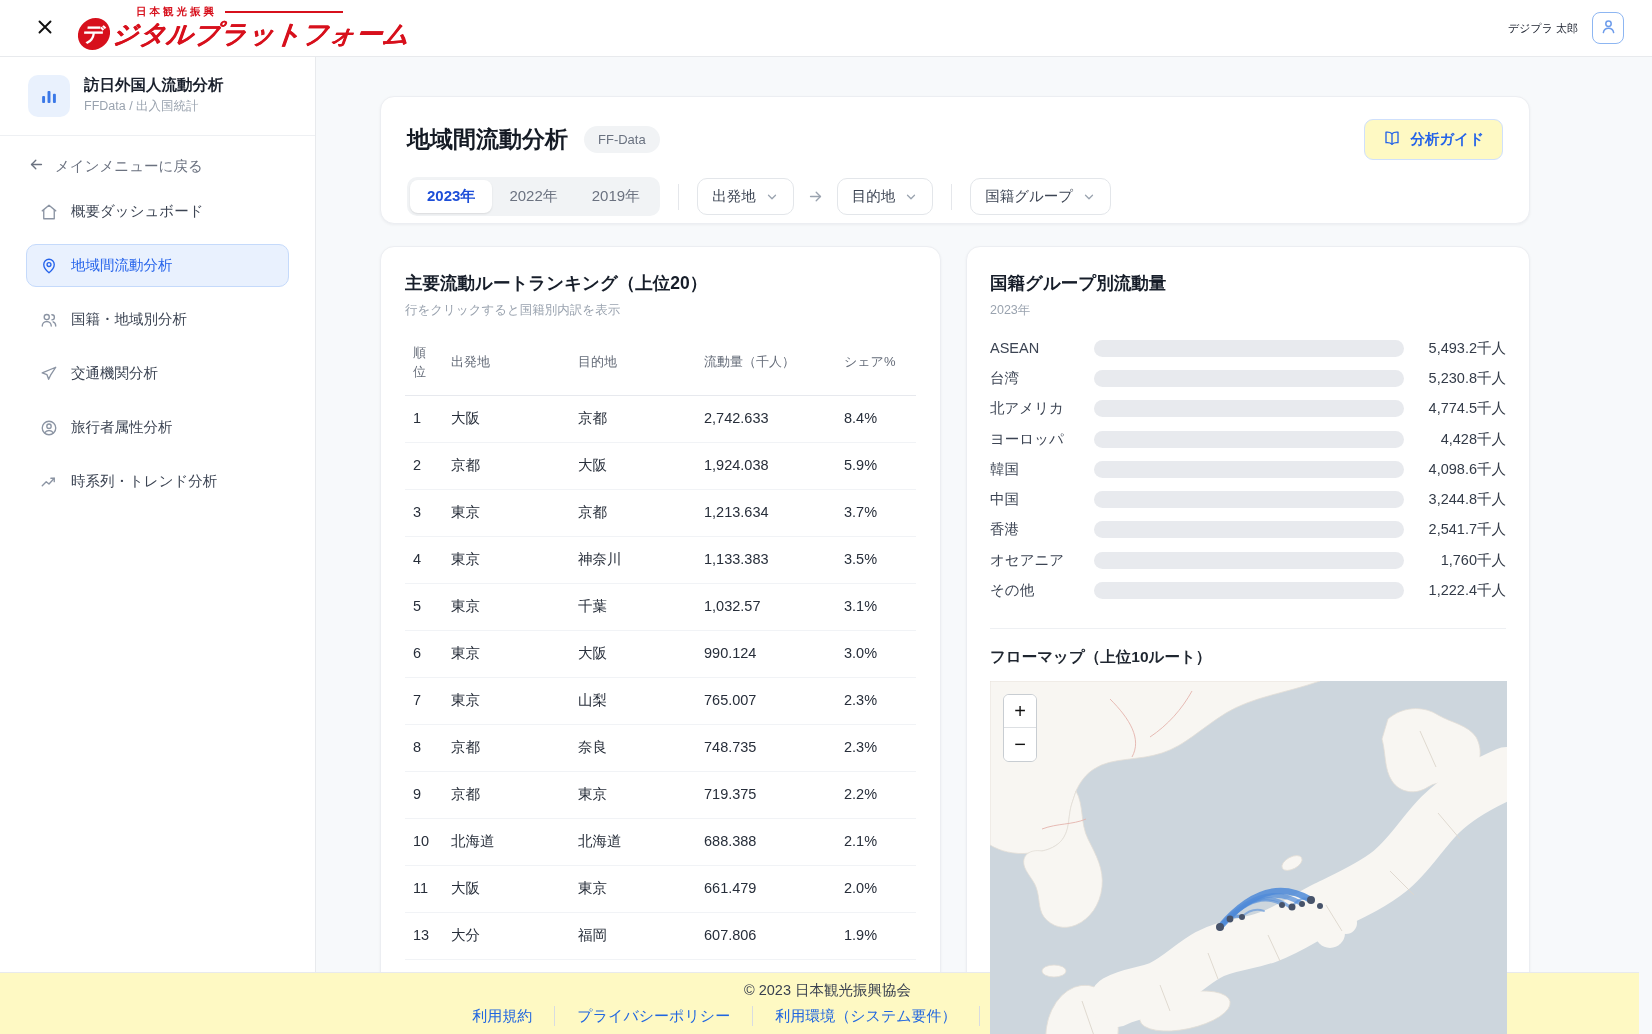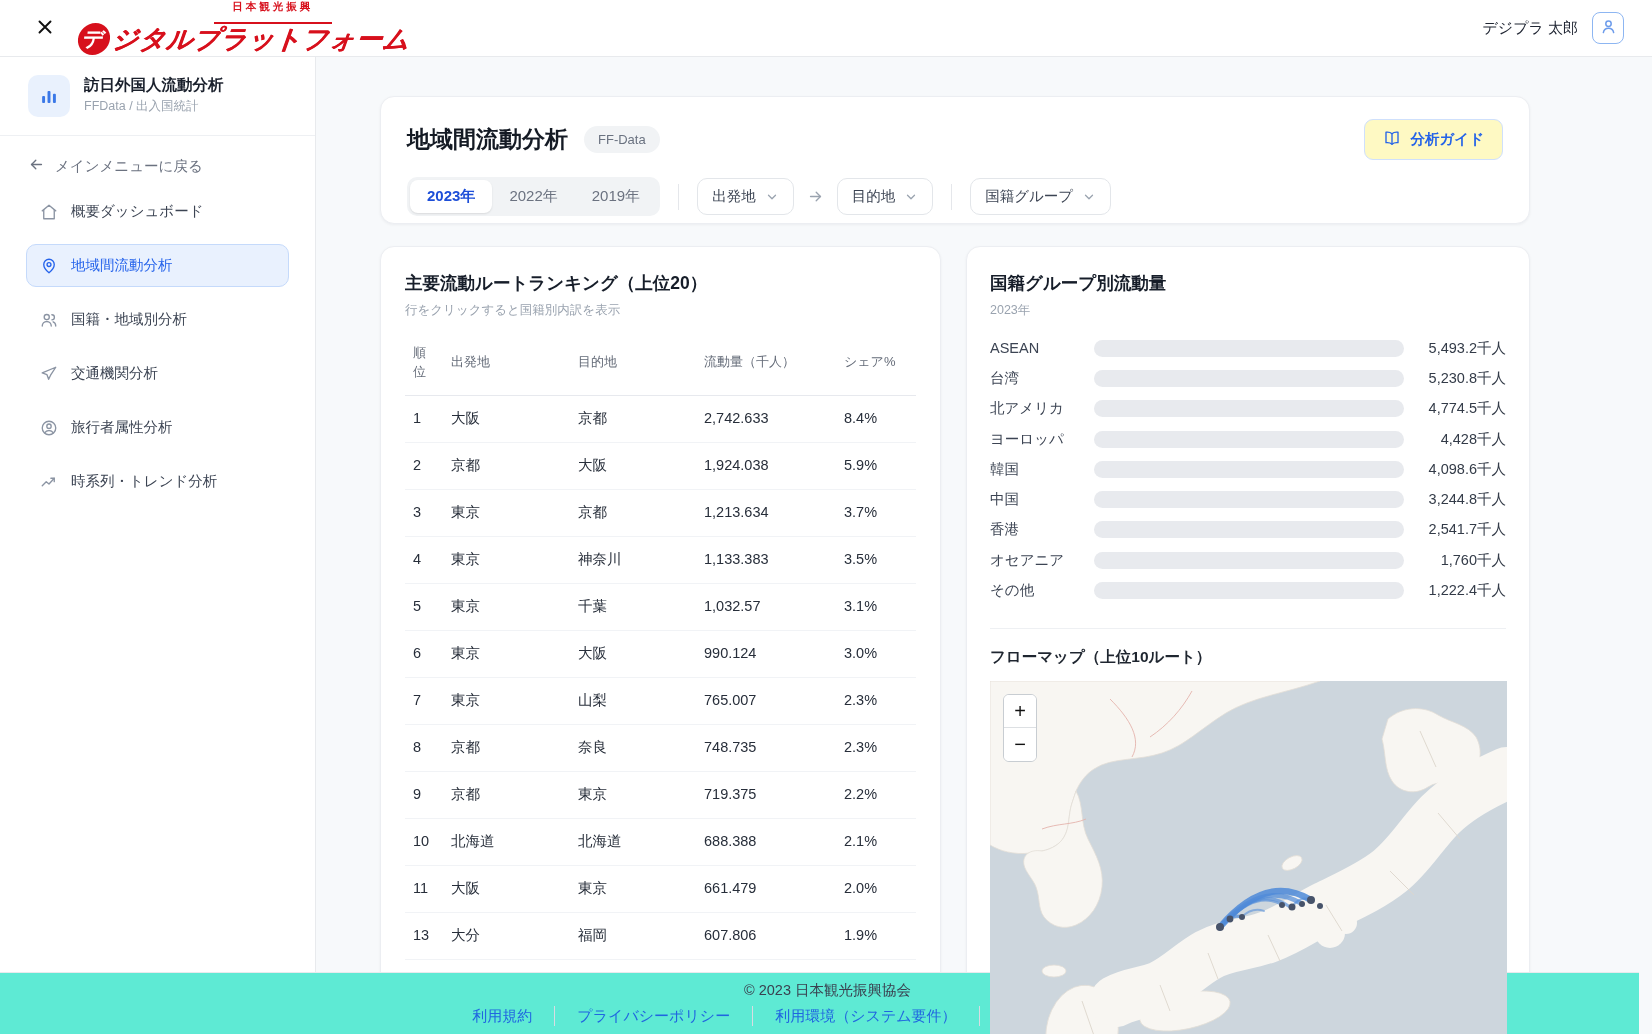--- a/index.html
+++ b/index.html
@@ -5,30 +5,30 @@
   * { margin:0; padding:0; box-sizing:border-box; }
   html,body { font-family:"Liberation Sans","DejaVu Sans",sans-serif; }
   #app { position:relative; width:1652px; height:1034px; overflow:hidden; background:#f7f9fb; }
 
   
   .topbar { position:absolute; top:0; left:0; right:0; height:57px; background:#fff;
             border-bottom:1px solid #e8eaed; z-index:50; display:flex; align-items:center; padding:0 28px; }
   .close-btn { width:34px; height:34px; border:none; background:none; color:#111; cursor:pointer;
                display:flex; align-items:center; justify-content:center; }
   .logo { margin-left:16px; display:flex; flex-direction:column; }
-  .logo-top { display:flex; align-items:center; gap:8px; margin-left:58px;flex-direction:column; }
+  .logo-top { display:flex; align-items:center; gap:8px; margin-left:58px; }
   .logo-top span { color:#d7101c; font-size:10.5px; font-weight:700; letter-spacing:3px; white-space:nowrap; }
   .logo-top i { display:block; width:118px; height:2px; background:#d7101c; }
   .logo-main { display:flex; align-items:center; gap:2px; margin-top:-2px; }
   .logo-disc { width:32px; height:32px; border-radius:50%; background:#d7101c; color:#fff; font-weight:900;
                font-size:21px; display:flex; align-items:center; justify-content:center; transform:skewX(-6deg); }
   .logo-text { color:#d7101c; font-weight:900; font-style:italic; font-size:26px; letter-spacing:0.5px;
                transform:skewX(-6deg); white-space:nowrap; text-shadow:0.5px 0 #d7101c; }
   .top-right { margin-left:auto; display:flex; align-items:center; gap:14px; }
-  .user-name { font-size:15px; color:#202633; white-space:nowrap; }
+  .user-name { font-size:11px; color:#202633; white-space:nowrap; }
   .avatar-btn { width:32px; height:32px; border:1.5px solid #8db6f2; border-radius:8px; background:#fff;
                 color:#6d9ceb; display:flex; align-items:center; justify-content:center; cursor:pointer; }
 
   
   .sidebar { position:absolute; top:57px; left:0; bottom:0; width:316px; background:#fff;
              border-right:1px solid #e8eaed; z-index:10; padding-top:18px; }
   .app-head { display:flex; gap:14px; padding:0 28px; align-items:flex-start; }
   .app-ico { width:42px; height:42px; border-radius:10px; background:#e9f1fd; color:#3b78e7;
              display:flex; align-items:center; justify-content:center; flex:none; }
   .app-title { font-size:15.5px; font-weight:700; color:#1a202c; line-height:1.3; }
@@ -89,21 +89,21 @@
   .map-title { font-size:15.5px; font-weight:600; color:#1f2630; }
   .map-wrap { position:relative; z-index:30; margin-top:13px; width:517px; height:400px; background:#cdd6dd;
               overflow:hidden; }
   .zoom-ctl { position:absolute; top:13px; left:13px; width:34px; background:#fff; border:1px solid #c8cdd2;
               border-radius:6px; overflow:hidden; z-index:5; }
   .zoom-btn { display:block; width:100%; height:33px; background:#fff; border:none; font-size:20px; color:#111;
               cursor:pointer; line-height:30px; }
   .zoom-btn:first-child { border-bottom:1px solid #dde0e3; }
 
   
-  .footer { position:absolute; left:0; right:13px; bottom:0; height:62px; background:#5eead4;
+  .footer { position:absolute; left:0; right:13px; bottom:0; height:62px; background:#fef9c3;
             border-top:1px solid #e8eaed; z-index:20; text-align:center; padding-top:8px;padding-left:16px; }
   .copyright { font-size:14.5px; color:#3a4150; }
   .flinks { display:flex; justify-content:center; align-items:center; margin-top:6px; }
   .flink { color:#2066e0; font-size:15px; font-weight:500; padding:0 22px; border-left:1px solid #d8dce2;
            cursor:pointer; white-space:nowrap; line-height:20px; }
   .flink:first-child { border-left:none; }
 </style>
 </head>
 <body>
 

